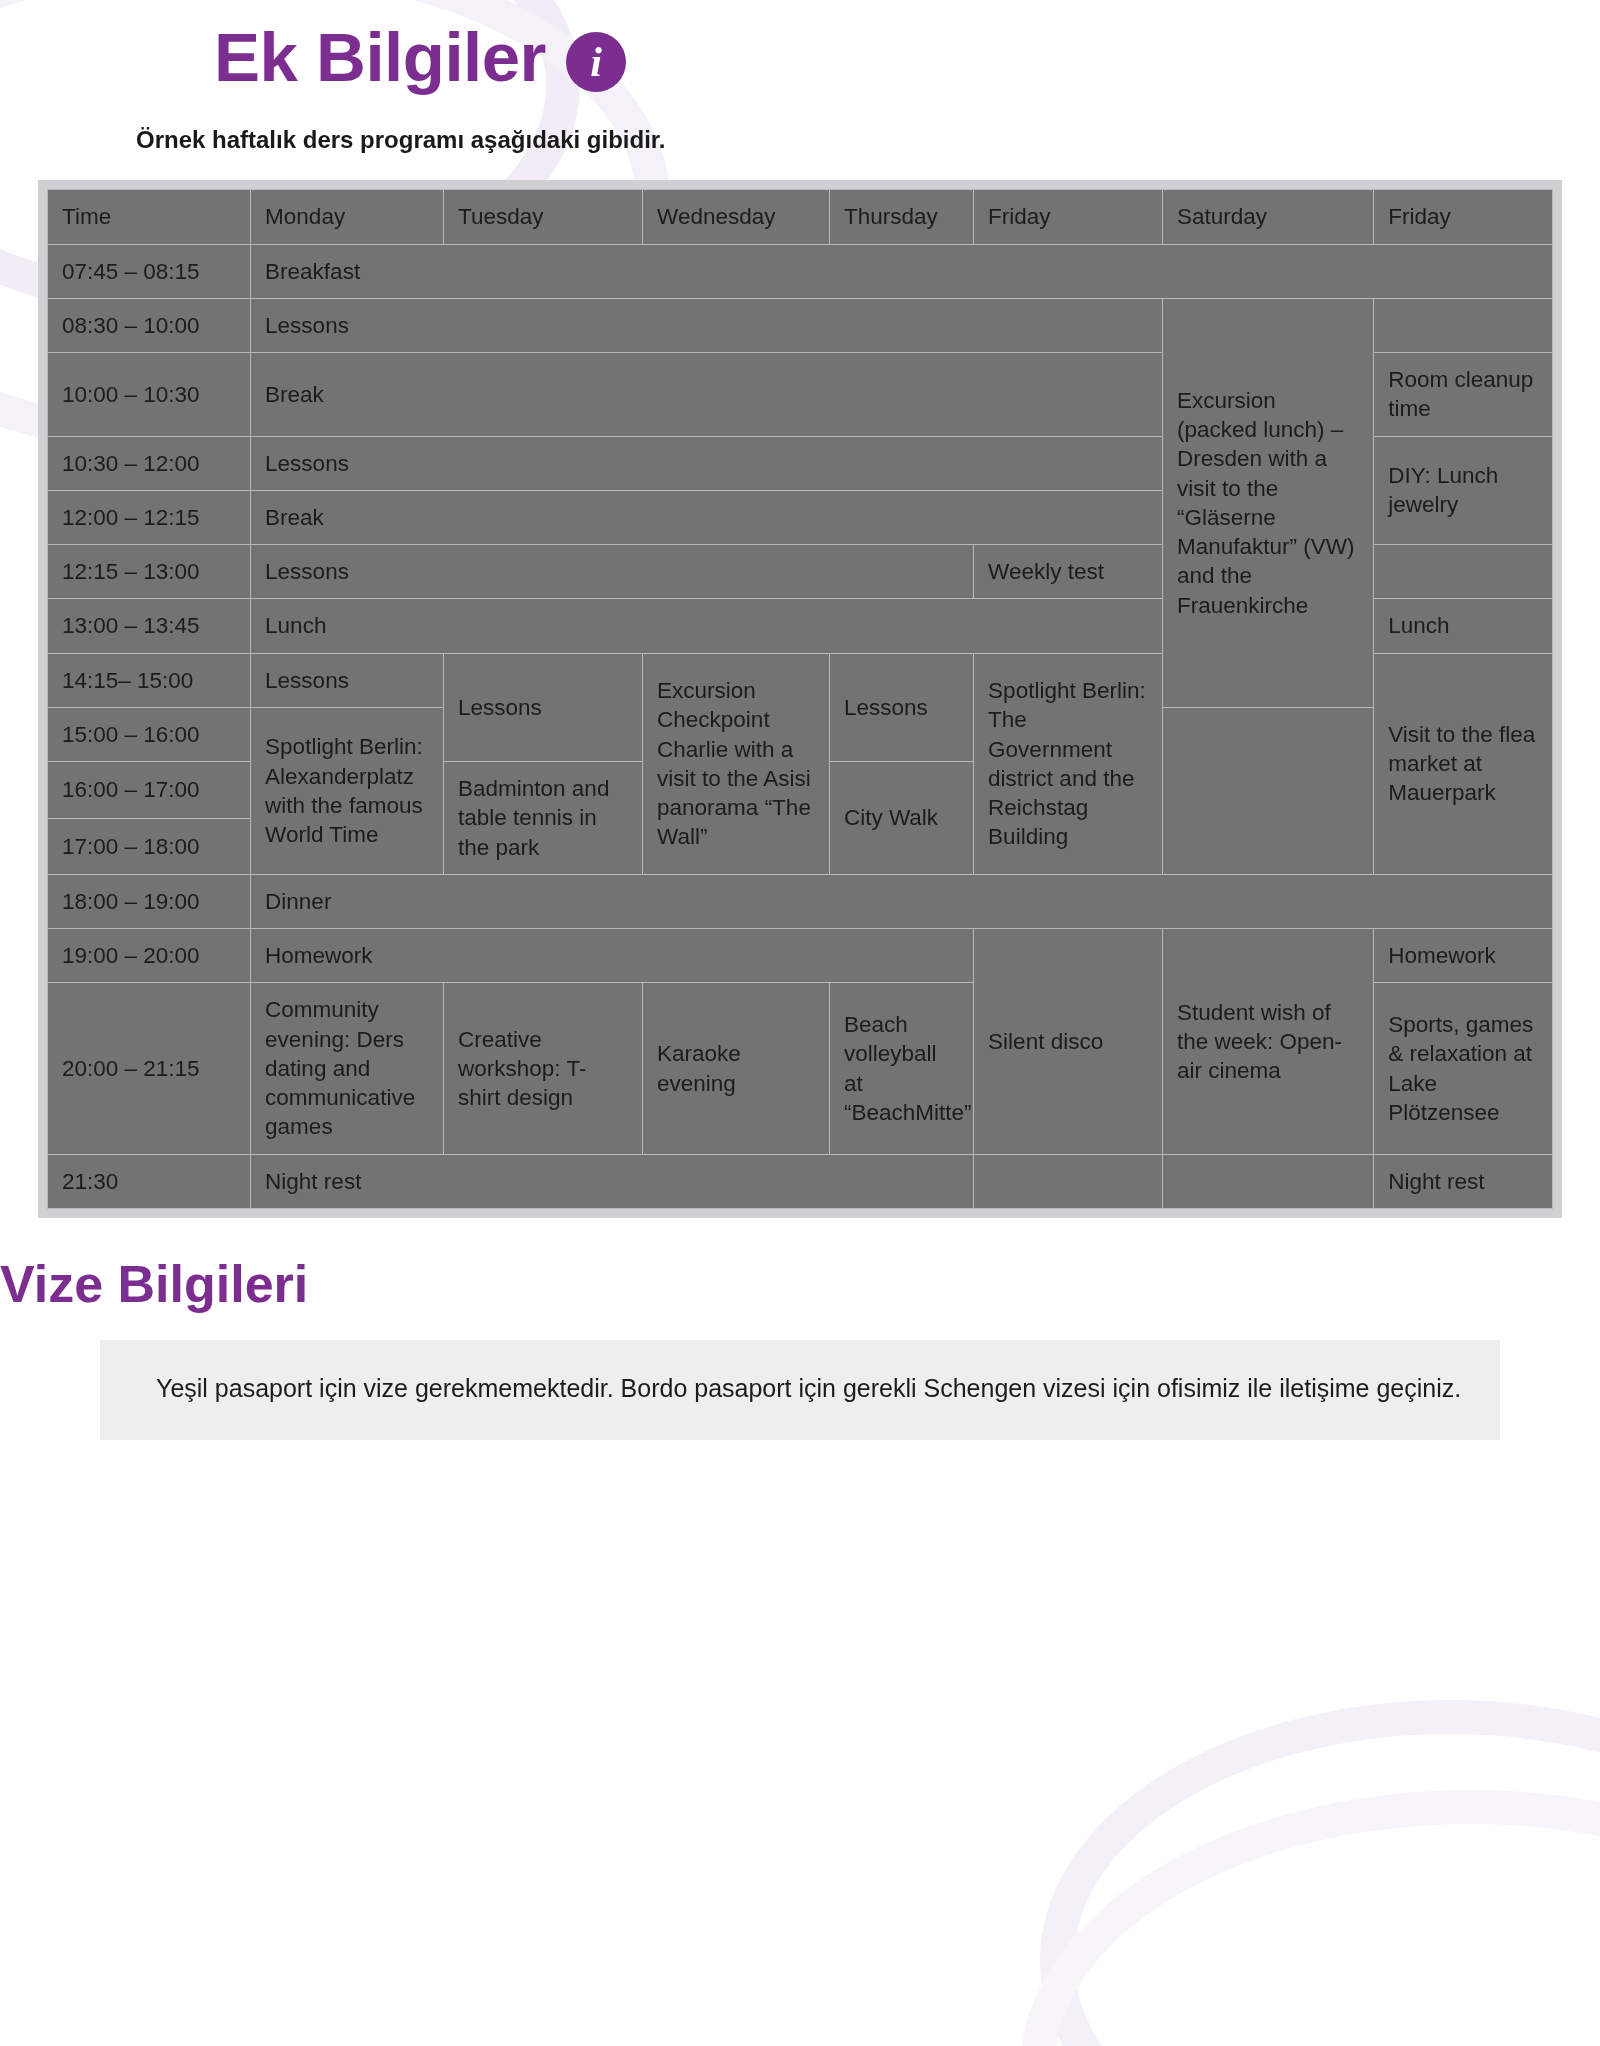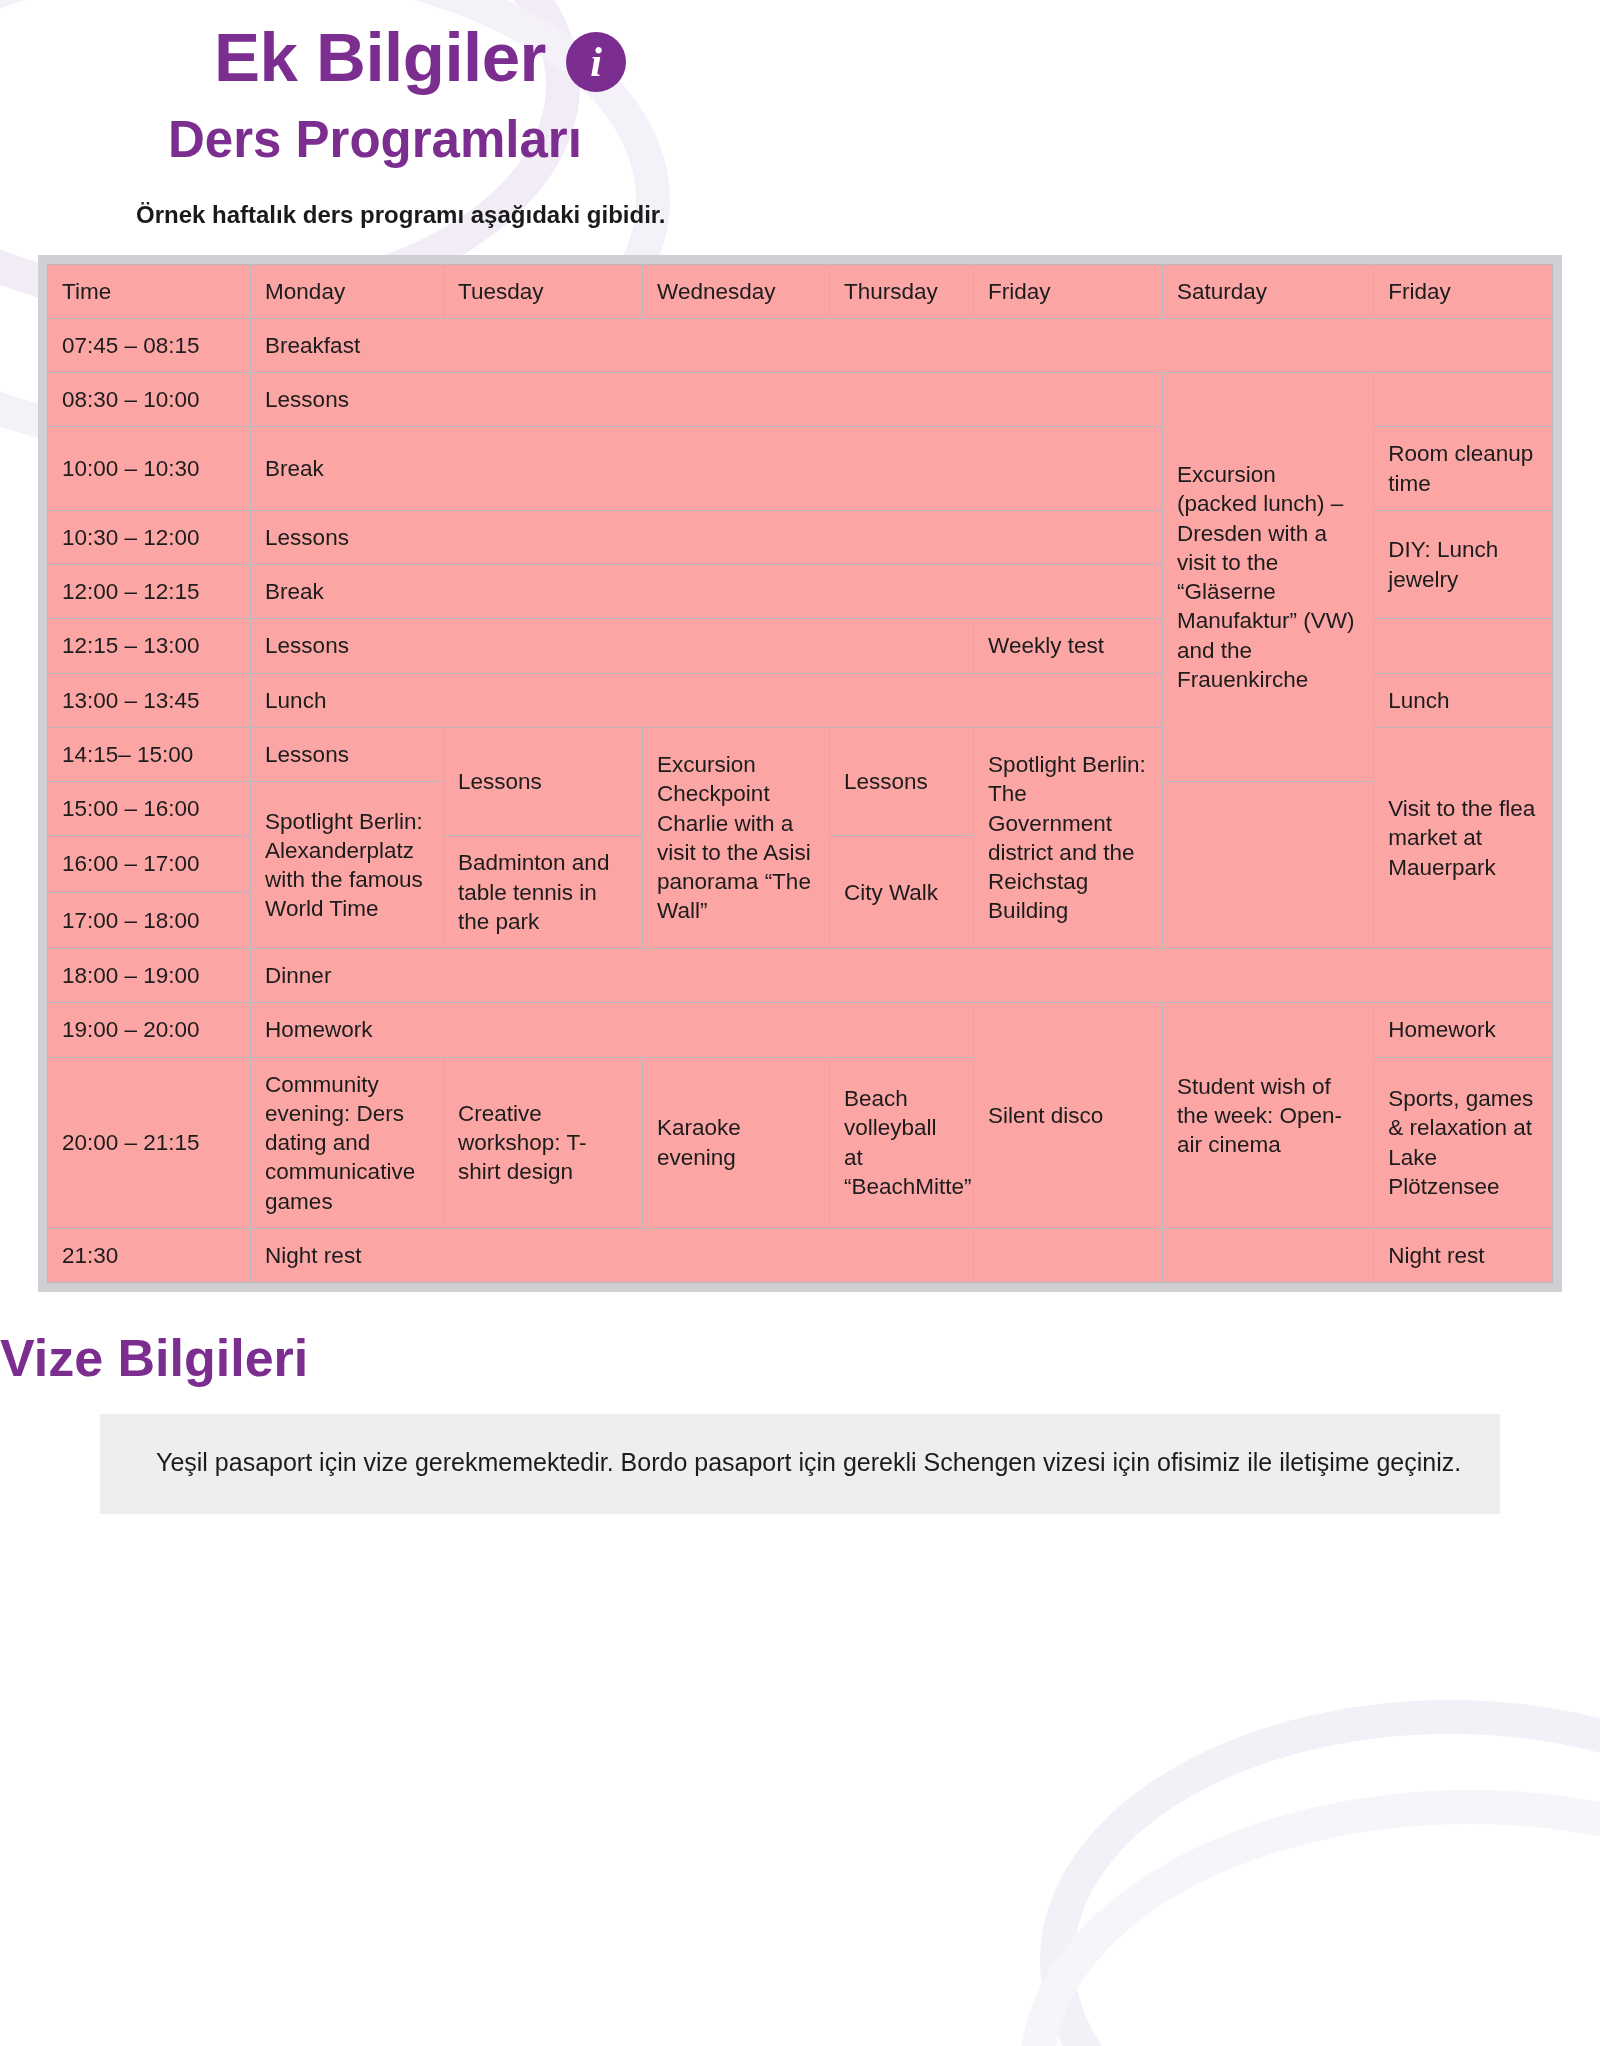--- a/index.html
+++ b/index.html
@@ -69,21 +69,21 @@
     margin: 32px 0 0 0;
     padding-left: 136px;
     font-size: 24px;
     font-weight: bold;
     color: #1a1a1a;
   }
 
   .table-frame {
     margin: 26px 38px 0 38px;
     border: 9px solid #d0cfd3;
-    background: #fca5a5;
+    background: #737373;
   }
   table.schedule {
     width: 100%;
     border-collapse: collapse;
     font-size: 22.5px;
     color: #1c1c1c;
     table-layout: fixed;
   }
   table.schedule th, table.schedule td {
     border: 1px solid #b9b9bd;
@@ -129,21 +129,20 @@
   <div class="swoosh s3"></div>
   <div class="swoosh s4"></div>
 
   <div class="content">
 
     <h1 class="main-title">
       <span>Ek Bilgiler</span>
       <span class="info-badge">i</span>
     </h1>
 
-    <h2 class="sub-title">Ders Programları</h2>
 
     <p class="intro">Örnek haftalık ders programı aşağıdaki gibidir.</p>
 
     <div class="table-frame">
       <table class="schedule">
         <colgroup>
           <col class="c-time">
             <col class="c-mon">
             <col class="c-tue">
             <col class="c-wed">

